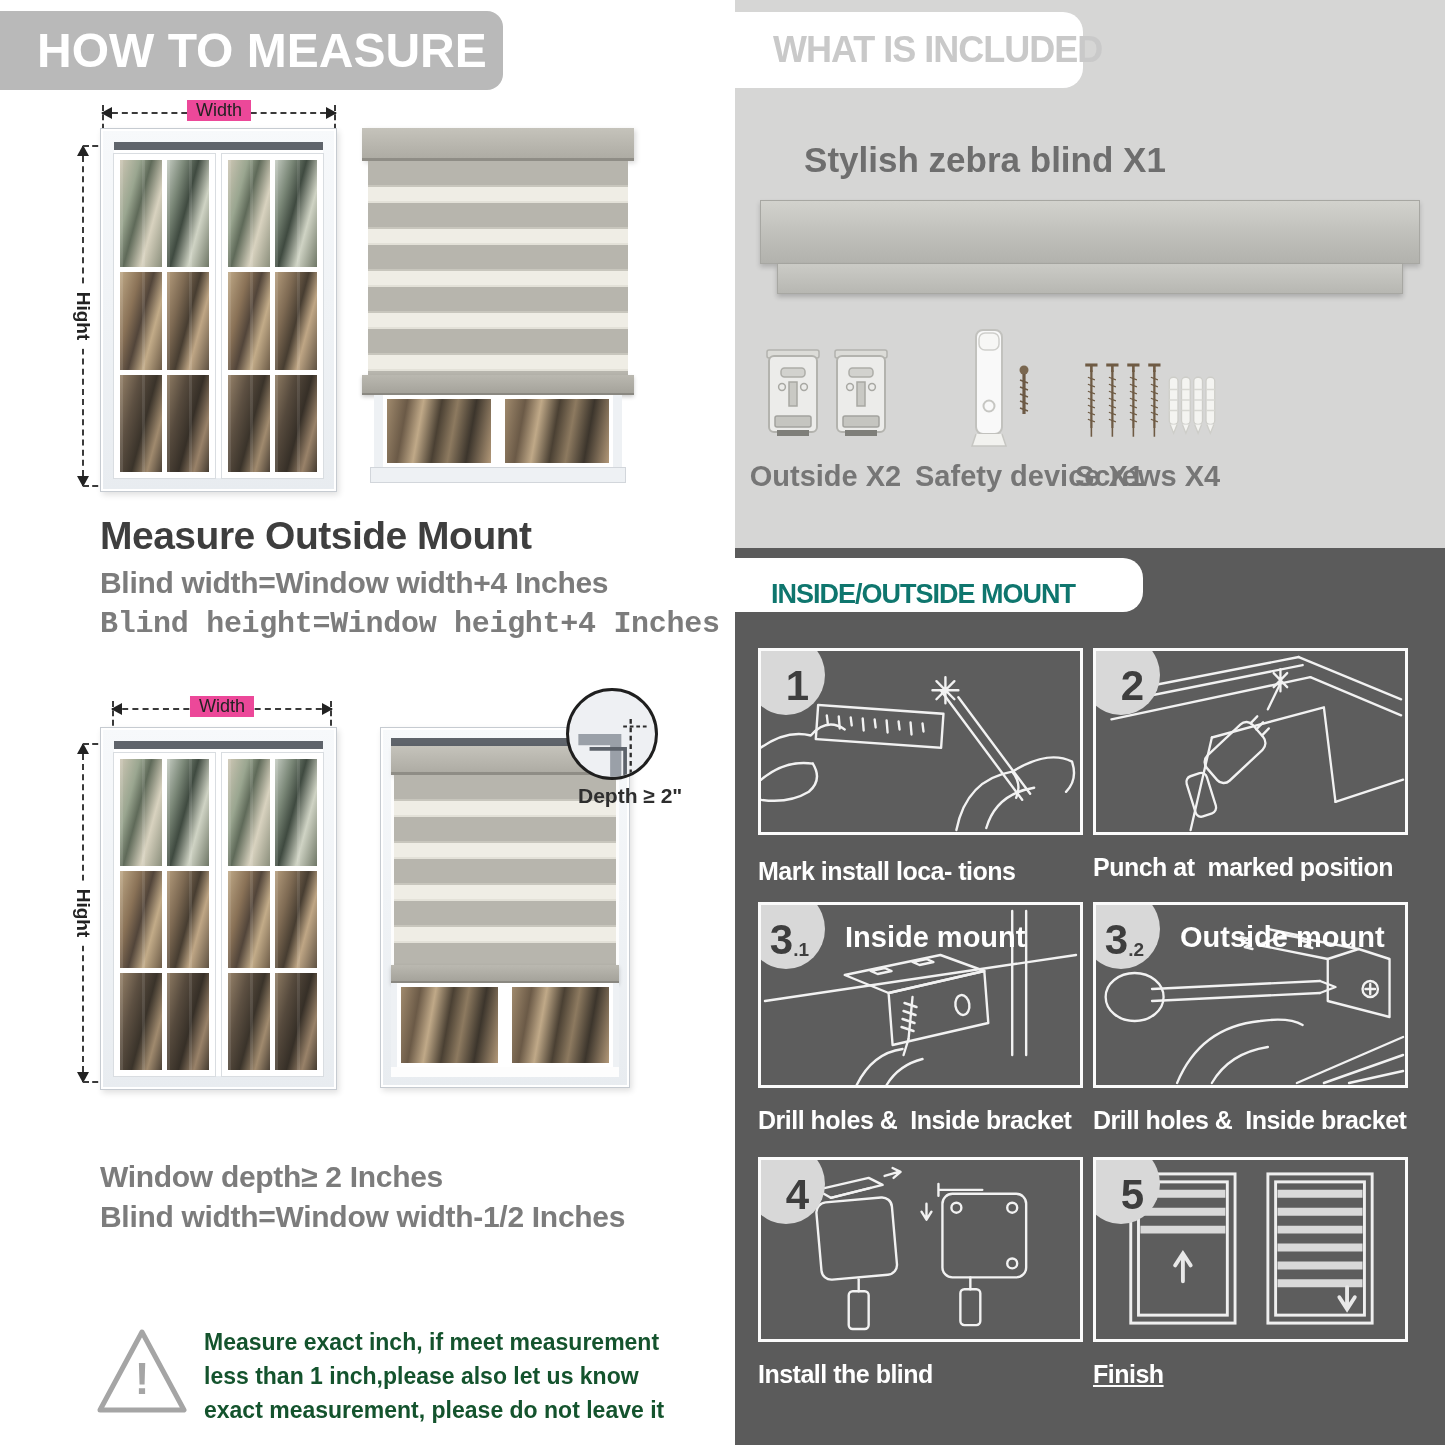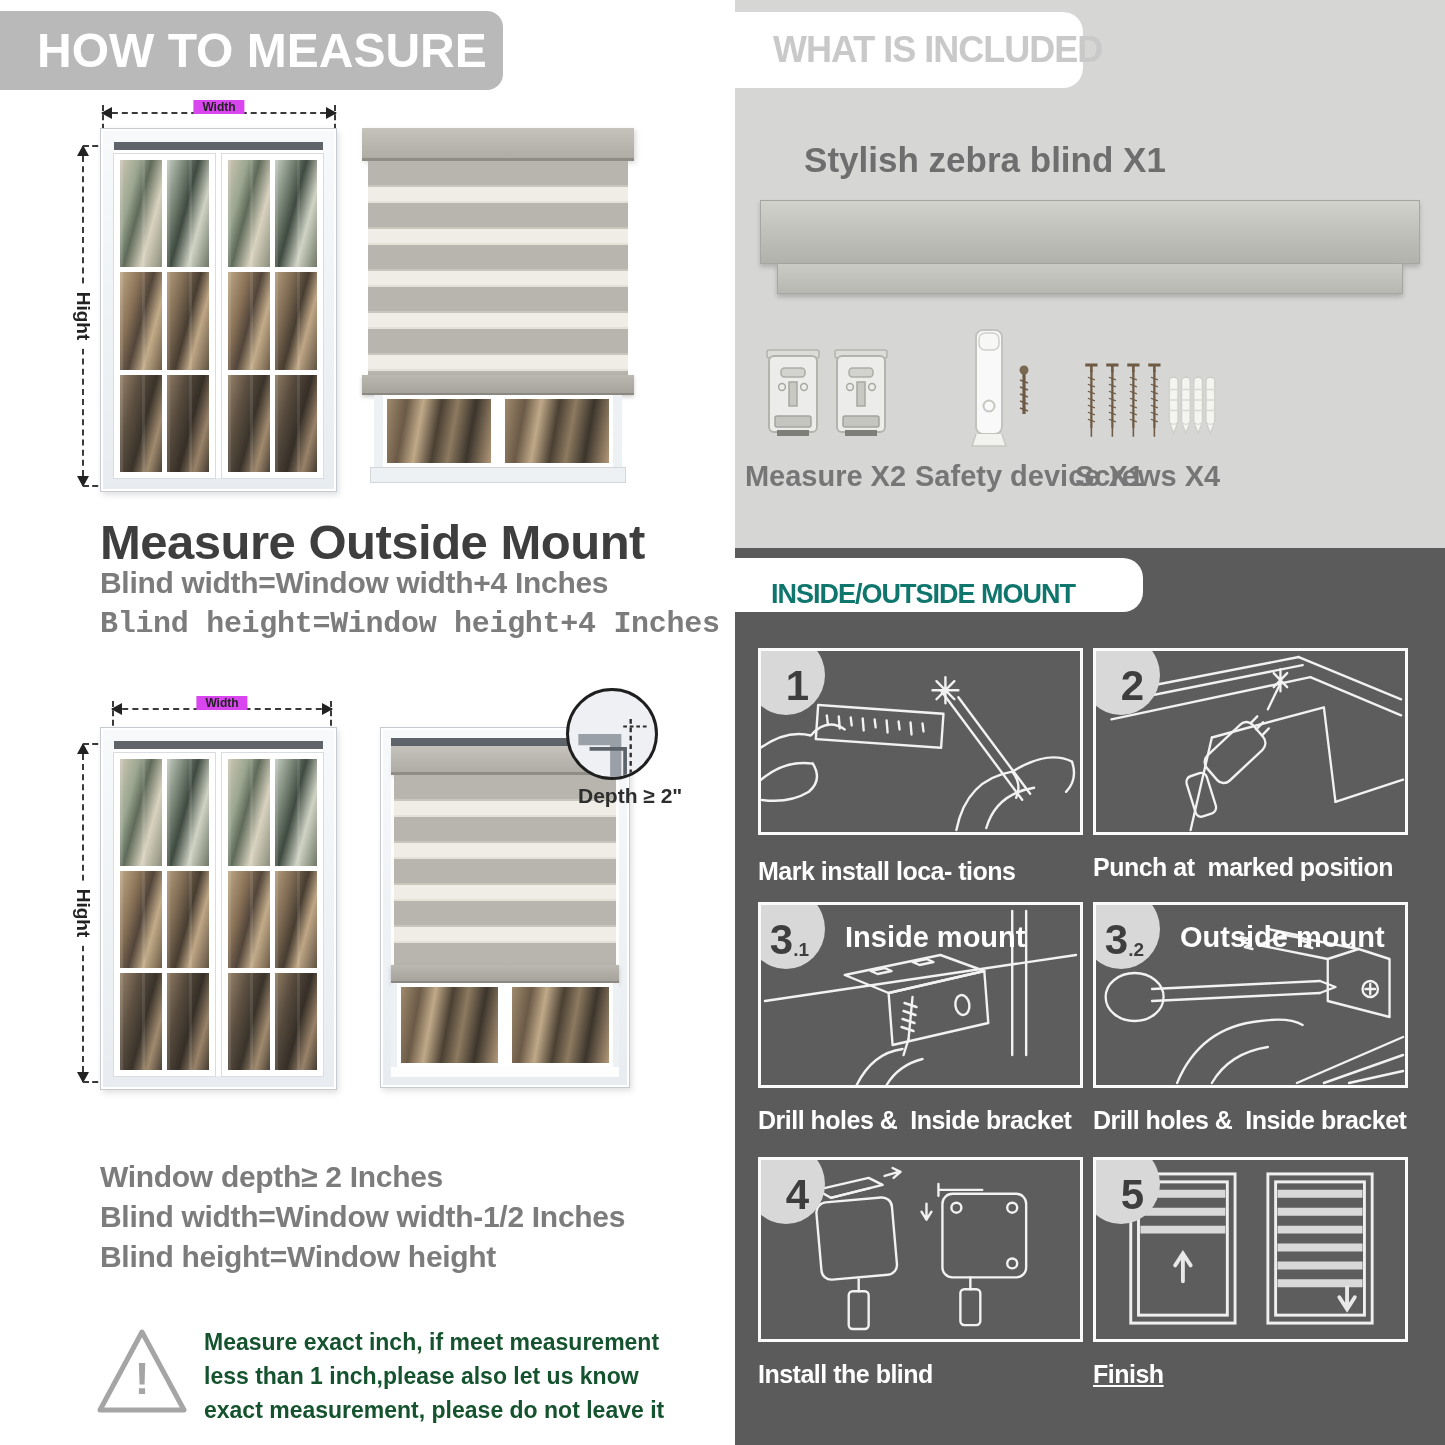--- a/index.html
+++ b/index.html
@@ -5,27 +5,27 @@
   html,body{margin:0;padding:0;background:#ffffff;}
   body{width:1445px;height:1445px;position:relative;overflow:hidden;
        font-family:"Liberation Sans","DejaVu Sans",sans-serif;}
   .abs{position:absolute;}
   #canvas{position:absolute;inset:0;width:1445px;height:1445px;background:#fff;}
 
   
   .band{left:0;top:11px;width:503px;height:79px;background:#b9b9b9;
         border-radius:0 16px 16px 0;color:#fff;font-weight:bold;font-size:48px;
         line-height:79px;padding-left:37px;box-sizing:border-box;letter-spacing:0;}
-  .h1{font-weight:bold;font-size:49px;color:#3e3e3e;letter-spacing:-0.5px;white-space:nowrap;}
+  .h1{font-weight:bold;font-size:39px;color:#3e3e3e;letter-spacing:-0.5px;white-space:nowrap;}
   .sub{font-weight:bold;font-size:30px;color:#7c7c7c;letter-spacing:-0.3px;white-space:nowrap;}
 
   
   .hmeas{border-top:2px dashed #3a3a3a;height:0;}
   .hmeas .lab{position:absolute;left:50%;top:-14px;transform:translateX(-50%);
-              background:#d946ef;padding:0 9px;font-weight:bold;font-size:12px;color:#222;}
+              background:#ec4899;padding:0 9px;font-weight:normal;font-size:18px;color:#222;}
   .hmeas .ah{position:absolute;top:-7px;width:0;height:0;border-top:6px solid transparent;border-bottom:6px solid transparent;}
   .hmeas .ah.l{left:-1px;border-right:11px solid #222;}
   .hmeas .ah.r{right:-1px;border-left:11px solid #222;}
   .hmeas .et{position:absolute;top:-9px;height:34px;border-left:2px dashed #3a3a3a;}
   .hmeas .et.l{left:0;} .hmeas .et.r{right:0;}
   .vmeas{border-left:2px dashed #3a3a3a;width:0;}
   .vmeas .lab{position:absolute;top:50%;left:-12px;transform:translateY(-50%);
               background:#fff;padding:8px 0;font-weight:bold;font-size:19px;color:#222;
               writing-mode:vertical-rl;}
   .vmeas .av{position:absolute;left:-7px;width:0;height:0;border-left:6px solid transparent;border-right:6px solid transparent;}
@@ -225,21 +225,20 @@
       <path d="M10,52 H50 V92" stroke="#9aa0a8" stroke-width="12" fill="none"></path>
       <path d="M22,62 H60 V92" stroke="#5d636b" stroke-width="4" fill="none"></path>
       <path d="M66,30 V90" stroke="#2b2b2b" stroke-width="2.5" stroke-dasharray="5 4" fill="none"></path>
       <path d="M58,38 H86" stroke="#2b2b2b" stroke-width="2" stroke-dasharray="4 3" fill="none"></path>
     </svg>
   </div>
   <div class="abs depthlab" style="left:578px;top:784px;">Depth ≥ 2"</div>
 
   <div class="abs sub" style="left:100px;top:1160px;">Window depth≥ 2 Inches</div>
   <div class="abs sub" style="left:100px;top:1200px;">Blind width=Window width-1/2 Inches</div>
-  <div class="abs sub" style="left:100px;top:1240px;">Blind height=Window height</div>
 
   <svg class="abs" style="left:94px;top:1322px;" width="96" height="100" viewBox="0 0 96 100">
     <polygon points="48,10 90,88 6,88" fill="none" stroke="#a5a5a5" stroke-width="5" stroke-linejoin="round"></polygon>
     <text x="48" y="72" text-anchor="middle" font-family="Liberation Sans, DejaVu Sans, sans-serif" font-size="44" font-weight="bold" fill="#a5a5a5">!</text>
   </svg>
   <div class="abs warntext" style="left:204px;top:1325px;width:480px;">Measure exact inch, if meet measurement less than 1 inch,please also let us know exact measurement, please do not leave it</div>
 
   <div class="abs panelLight">
     <div class="abs wbox inclHead">WHAT IS INCLUDED</div>
     <div class="abs prodLab">Stylish zebra blind X1</div>
@@ -291,21 +290,21 @@
       <use href="#scr" x="4" y="4"></use>
       <use href="#scr" x="28" y="4"></use>
       <use href="#scr" x="52" y="4"></use>
       <use href="#scr" x="76" y="4"></use>
       <use href="#anc" x="102" y="6"></use>
       <use href="#anc" x="116" y="6"></use>
       <use href="#anc" x="130" y="6"></use>
       <use href="#anc" x="144" y="6"></use>
     </svg>
 
-    <div class="abs itemLab" style="left:8px;width:165px;">Measure X2</div>
+    <div class="abs itemLab" style="left:8px;width:165px;">Outside X2</div>
     <div class="abs itemLab" style="left:180px;width:160px;">Safety device X1</div>
     <div class="abs itemLab" style="left:340px;width:140px;">Screws X4</div>
   </div>
 
   <div class="abs panelDark">
     <div class="abs wbox mountHead">INSIDE/OUTSIDE MOUNT</div>
 
     <div class="abs stepbox" style="left:23px;top:100px;width:325px;height:187px;">
       <svg class="art" viewBox="0 0 320 180" preserveAspectRatio="none">
         <g stroke="#f2f2f2" stroke-width="2.4" fill="none" stroke-linecap="round" stroke-linejoin="round">

